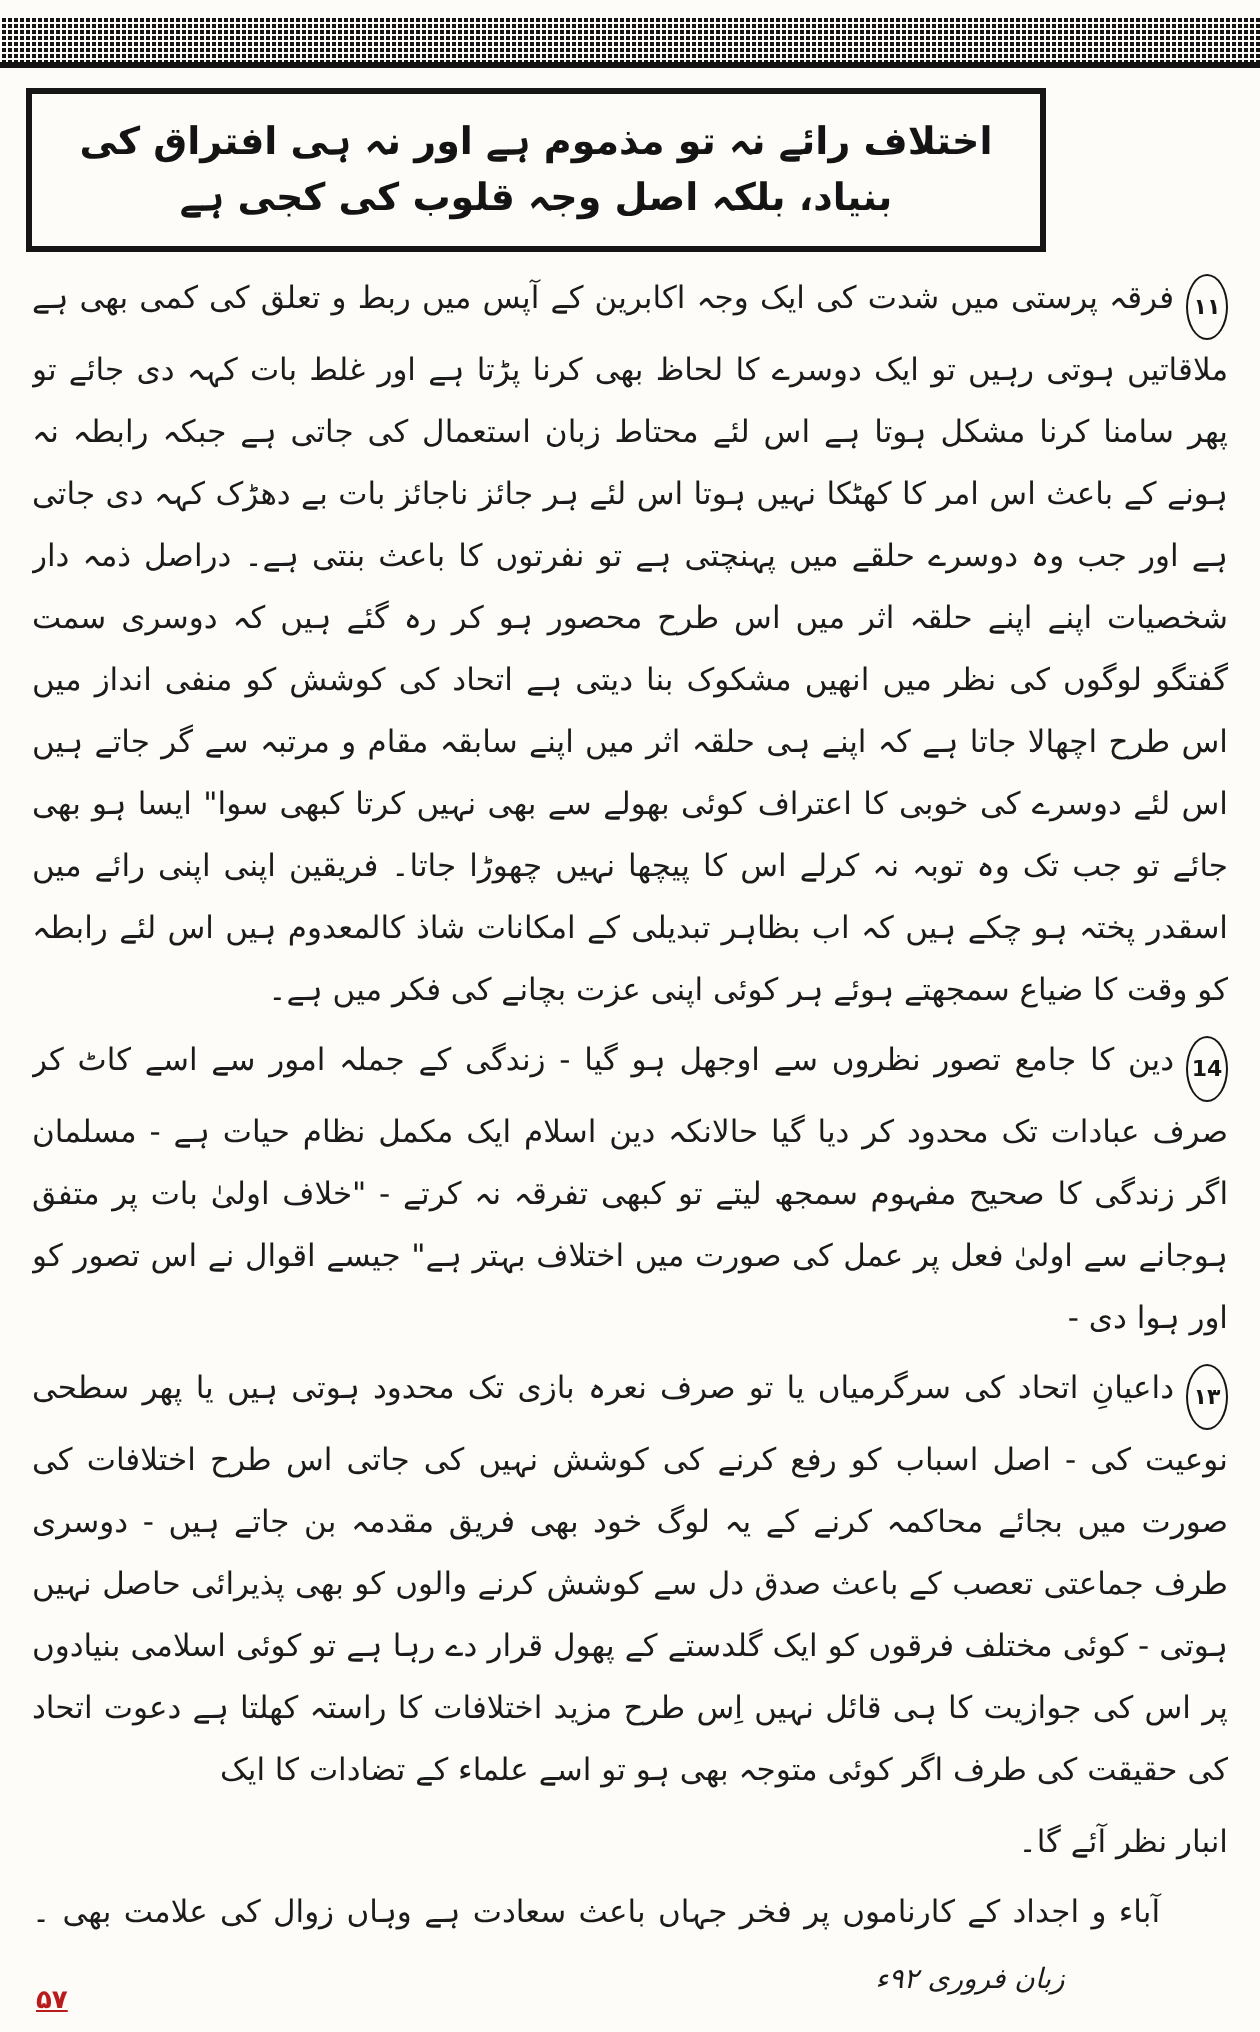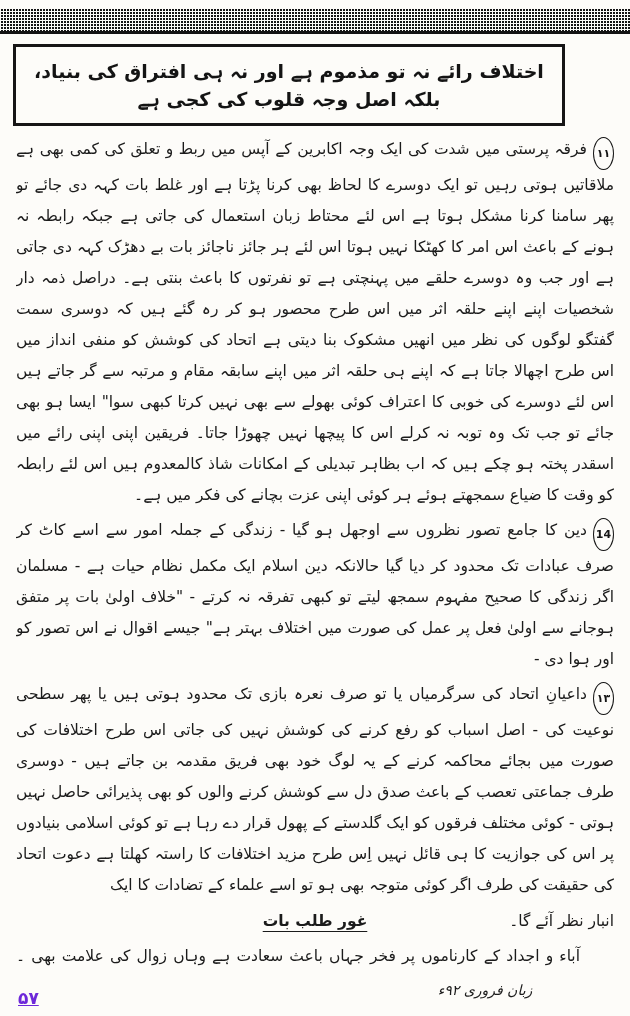--- a/index.html
+++ b/index.html
@@ -25,21 +25,21 @@
       linear-gradient(90deg, #fdfcf9 1px, transparent 1px),
       #141414;
     background-size: 3px 3px;
     border-bottom: 3px solid #141414;
   }
 
   
   .heading-box {
     position: absolute;
     top: 44px; left: 13px;
-    width: 552px; height: 82px;
+    width: 510px; height: 82px;
     border: 3px solid #161616;
     display: flex;
     align-items: center;
     justify-content: center;
     padding: 4px 14px;
     background: #fdfcf9;
   }
   .heading-box .heading-text {
     direction: rtl;
     text-align: center;
@@ -114,23 +114,23 @@
     width: 110px;
     direction: rtl;
     font-size: 14px;
     font-style: italic;
     text-align: center;
     color: #1b1b1b;
   }
   .page-number {
     position: absolute;
     bottom: 8px; left: 18px;
-    font-size: 17px;
+    font-size: 13px;
     font-weight: bold;
-    color: #6d28d9;
+    color: #b91c1c;
     text-decoration: underline;
   }
 </style>
 </head>
 <body>
 
 <div class="page">
 
   <div class="halftone-band"></div>
 
@@ -141,21 +141,20 @@
   <div class="body-text">
 
     <p class="para"><span class="num-badge">۱۱</span><span>فرقہ پرستی میں شدت کی ایک وجہ اکابرین کے آپس میں ربط و تعلق کی کمی بھی ہے ملاقاتیں ہوتی رہیں تو ایک دوسرے کا لحاظ بھی کرنا پڑتا ہے اور غلط بات کہہ دی جائے تو پھر سامنا کرنا مشکل ہوتا ہے اس لئے محتاط زبان استعمال کی جاتی ہے جبکہ رابطہ نہ ہونے کے باعث اس امر کا کھٹکا نہیں ہوتا اس لئے ہر جائز ناجائز بات بے دھڑک کہہ دی جاتی ہے اور جب وہ دوسرے حلقے میں پہنچتی ہے تو نفرتوں کا باعث بنتی ہے۔ دراصل ذمہ دار شخصیات اپنے اپنے حلقہ اثر میں اس طرح محصور ہو کر رہ گئے ہیں کہ دوسری سمت گفتگو لوگوں کی نظر میں انھیں مشکوک بنا دیتی ہے اتحاد کی کوشش کو منفی انداز میں اس طرح اچھالا جاتا ہے کہ اپنے ہی حلقہ اثر میں اپنے سابقہ مقام و مرتبہ سے گر جاتے ہیں اس لئے دوسرے کی خوبی کا اعتراف کوئی بھولے سے بھی نہیں کرتا کبھی سوا" ایسا ہو بھی جائے تو جب تک وہ توبہ نہ کرلے اس کا پیچھا نہیں چھوڑا جاتا۔ فریقین اپنی اپنی رائے میں اسقدر پختہ ہو چکے ہیں کہ اب بظاہر تبدیلی کے امکانات شاذ کالمعدوم ہیں اس لئے رابطہ کو وقت کا ضیاع سمجھتے ہوئے ہر کوئی اپنی عزت بچانے کی فکر میں ہے۔</span></p>
 
     <p class="para"><span class="num-badge">14</span><span>دین کا جامع تصور نظروں سے اوجھل ہو گیا - زندگی کے جملہ امور سے اسے کاٹ کر صرف عبادات تک محدود کر دیا گیا حالانکہ دین اسلام ایک مکمل نظام حیات ہے - مسلمان اگر زندگی کا صحیح مفہوم سمجھ لیتے تو کبھی تفرقہ نہ کرتے - "خلاف اولیٰ بات پر متفق ہوجانے سے اولیٰ فعل پر عمل کی صورت میں اختلاف بہتر ہے" جیسے اقوال نے اس تصور کو اور ہوا دی -</span></p>
 
     <p class="para"><span class="num-badge">۱۳</span><span>داعیانِ اتحاد کی سرگرمیاں یا تو صرف نعرہ بازی تک محدود ہوتی ہیں یا پھر سطحی نوعیت کی - اصل اسباب کو رفع کرنے کی کوشش نہیں کی جاتی اس طرح اختلافات کی صورت میں بجائے محاکمہ کرنے کے یہ لوگ خود بھی فریق مقدمہ بن جاتے ہیں - دوسری طرف جماعتی تعصب کے باعث صدق دل سے کوشش کرنے والوں کو بھی پذیرائی حاصل نہیں ہوتی - کوئی مختلف فرقوں کو ایک گلدستے کے پھول قرار دے رہا ہے تو کوئی اسلامی بنیادوں پر اس کی جوازیت کا ہی قائل نہیں اِس طرح مزید اختلافات کا راستہ کھلتا ہے دعوت اتحاد کی حقیقت کی طرف اگر کوئی متوجہ بھی ہو تو اسے علماء کے تضادات کا ایک</span></p>
 
     <div class="section-line">
       <span class="tail">انبار نظر آئے گا۔</span>
-      <span class="section-heading">غور طلب بات</span>
     </div>
 
     <p class="closing-para">آباء و اجداد کے کارناموں پر فخر جہاں باعث سعادت ہے وہاں زوال کی علامت بھی ۔ برصغیر میں بادشاہی مسجد ، شاہی قلعے اور تاج محل جیسی قابل فخر عمارات مغلوں کے زوال کی پردہ پوشی نہ کر</p>
 
   </div>
 
   <div class="journal-date">زبان فروری ۹۲ء</div>
 
   <div class="page-number">۵۷</div>
 

